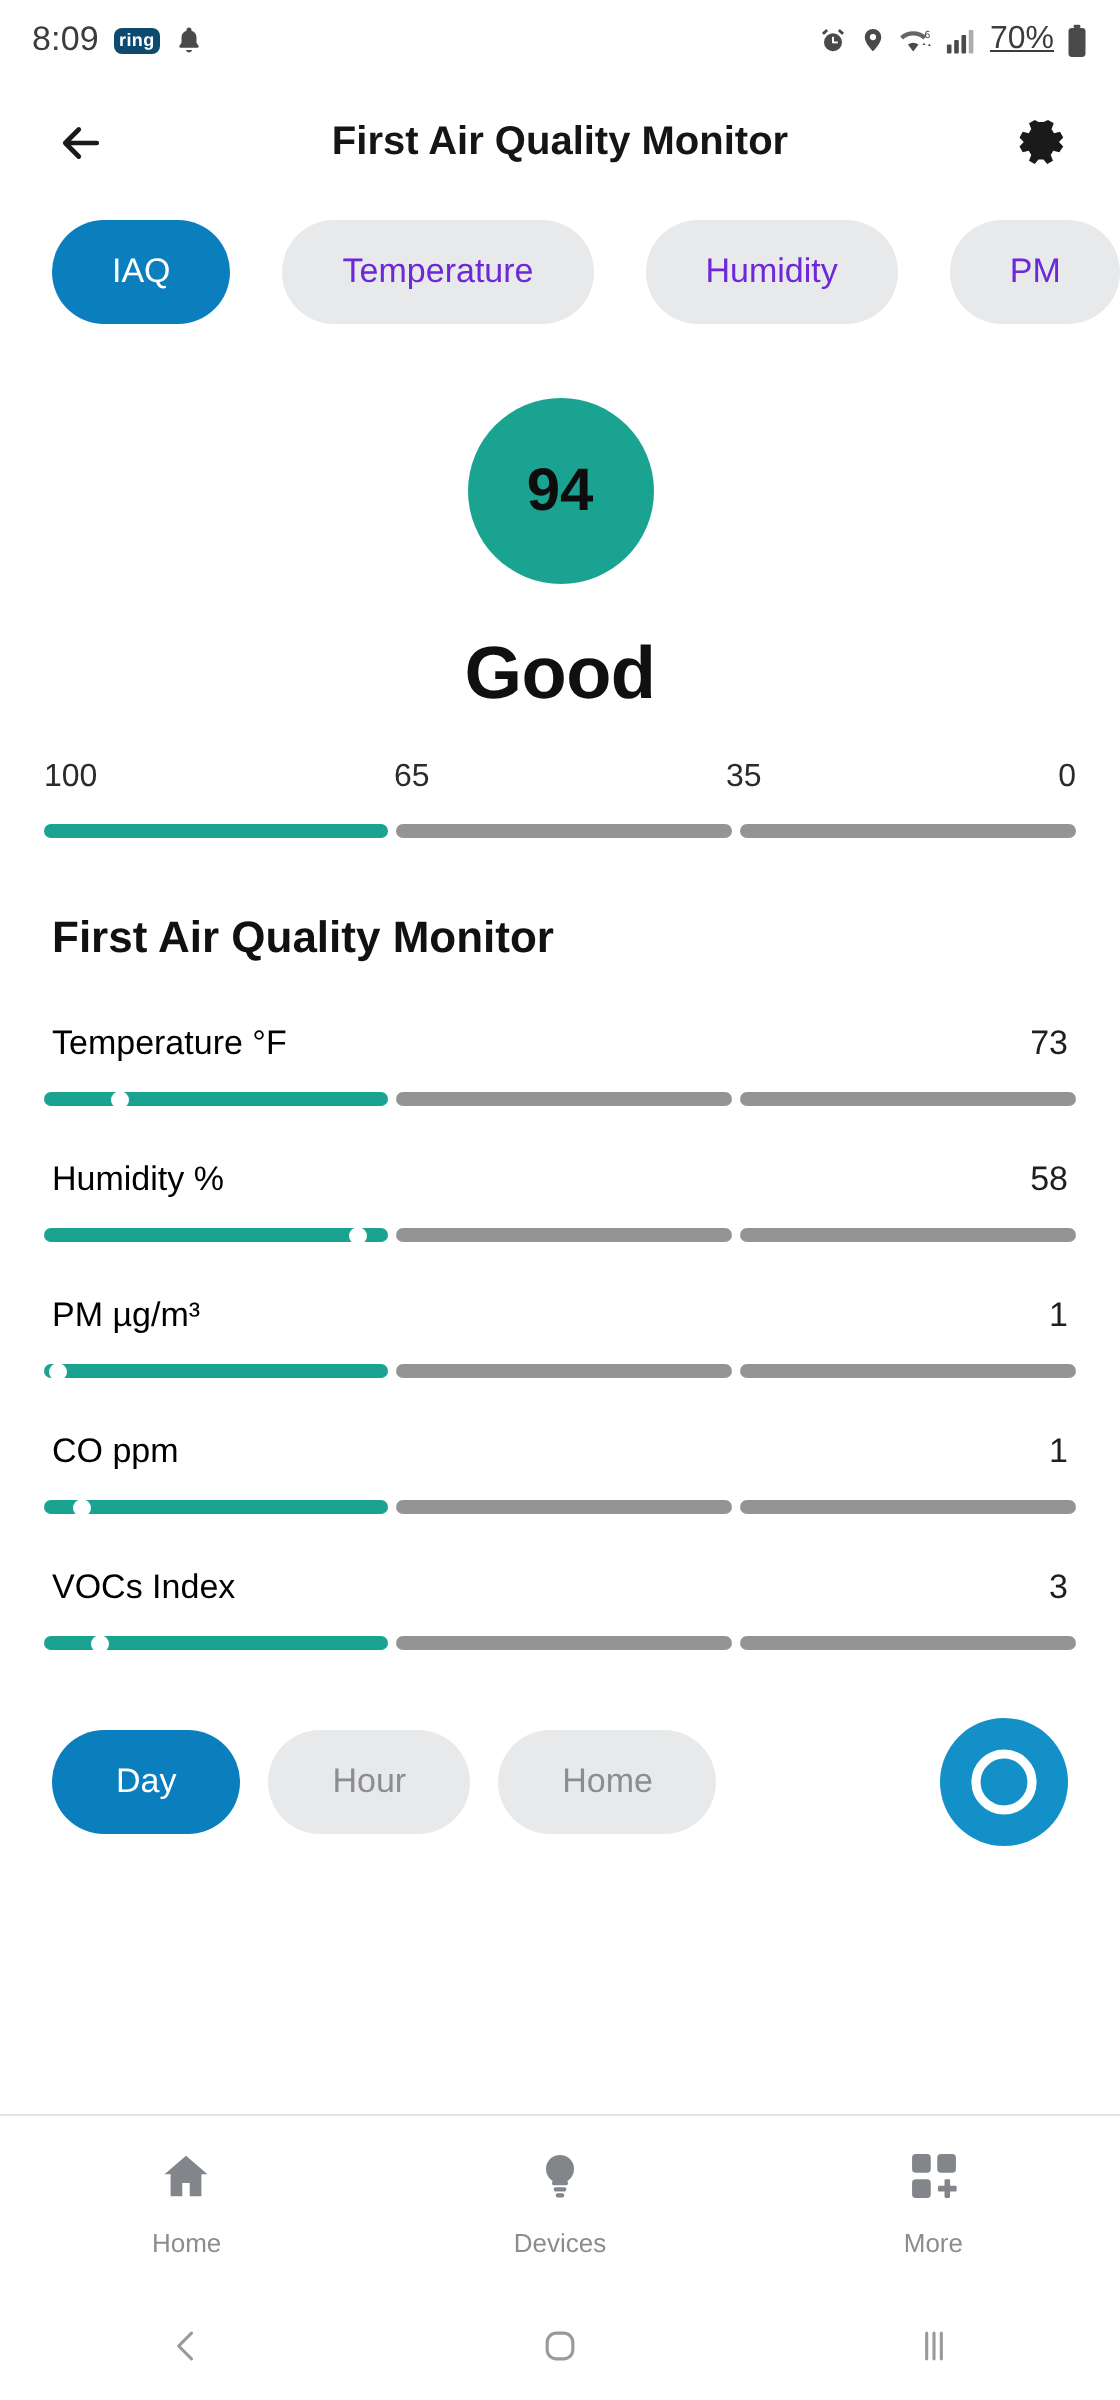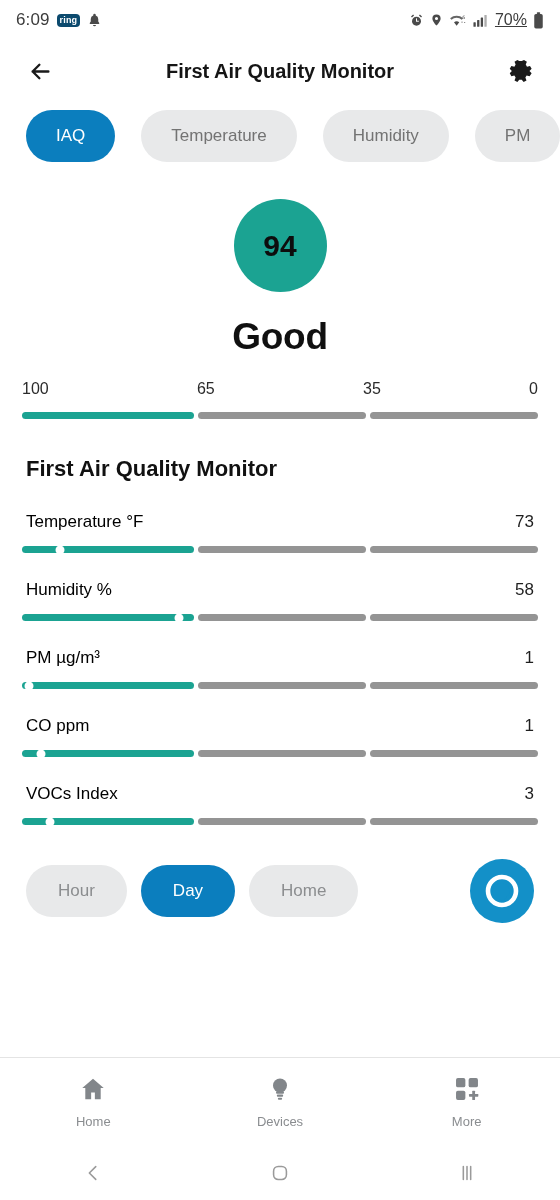--- a/index.html
+++ b/index.html
@@ -40,21 +40,21 @@
   .iconbtn { width:36px; height:36px; display:flex; align-items:center; justify-content:center; }
 
   
   .tabs {
     display:flex; gap:26px; padding:0 26px; margin-top:8px;
     height:56px; align-items:flex-start; overflow:hidden;
   }
   .tab {
     height:52px; border-radius:26px; display:flex; align-items:center;
     justify-content:center; padding:0 30px; font-size:17px;
-    background:#e8e9ea; color:#737373; white-space:nowrap; flex:none;
+    background:#e8e9ea; color:#6d28d9; white-space:nowrap; flex:none;
   }
   .tab.active { background:#0b7ebe; color:#ffffff; }
 
   
   .score-wrap { display:flex; justify-content:center; margin-top:33px; }
   .score-circle {
     width:93px; height:93px; border-radius:50%;
     background:#1ba392; display:flex; align-items:center; justify-content:center;
   }
   .score-value { font-size:30px; font-weight:bold; color:#0d0d0d; }
@@ -130,21 +130,21 @@
     position:absolute; left:0; right:0; bottom:0; height:55px;
     display:flex; align-items:center; background:#fff;
   }
   .sys-item { flex:1; display:flex; align-items:center; justify-content:center; }
 </style>
 </head>
 <body>
 
 <div class="statusbar">
   <div class="sb-left">
-    <span class="sb-time">6:09</span>
+    <span class="sb-time">8:09</span>
     <span class="ring-badge">ring</span>
     <span>
       <svg class="ico" width="15" height="16" viewBox="0 0 24 24" fill="#4a4a4a">
         <path d="M12 2a2 2 0 0 1 2 2v.6a6 6 0 0 1 4 5.6v4l1.6 2.4a1 1 0 0 1-.8 1.6H5.2a1 1 0 0 1-.8-1.6L6 14.2v-4a6 6 0 0 1 4-5.6V4a2 2 0 0 1 2-2zm0 20a2.6 2.6 0 0 1-2.5-2h5A2.6 2.6 0 0 1 12 22z"></path>
       </svg>
     </span>
   </div>
   <div class="sb-right">
     <span>
       <svg class="ico" width="15" height="15" viewBox="0 0 24 24" fill="#4a4a4a">
@@ -298,22 +298,22 @@
         <span class="dot" style="left: 16%;"></span>
       </div>
       <div class="m-seg s2"></div>
       <div class="m-seg s3"></div>
     </div>
   </div>
 
 </div>
 
 <div class="range-row">
+  <div class="range-btn active">Day</div>
   <div class="range-btn">Hour</div>
-  <div class="range-btn active">Day</div>
   <div class="range-btn">Home</div>
   <div class="fab">
     <svg width="40" height="40" viewBox="0 0 40 40">
       <circle cx="20" cy="20" r="14" fill="none" stroke="#ffffff" stroke-width="4.6"></circle>
       <path d="M20 12.6a7.4 7.4 0 0 1 3.9 13.7c-.7.4-1 .9-1.1 1.7l-.3 2.3c-.1.8-1 1.1-1.6.6l-3.6-3.1A7.4 7.4 0 0 1 20 12.6z" fill="#1390c8"></path>
     </svg>
   </div>
 </div>
 
 <div class="bottomnav">

